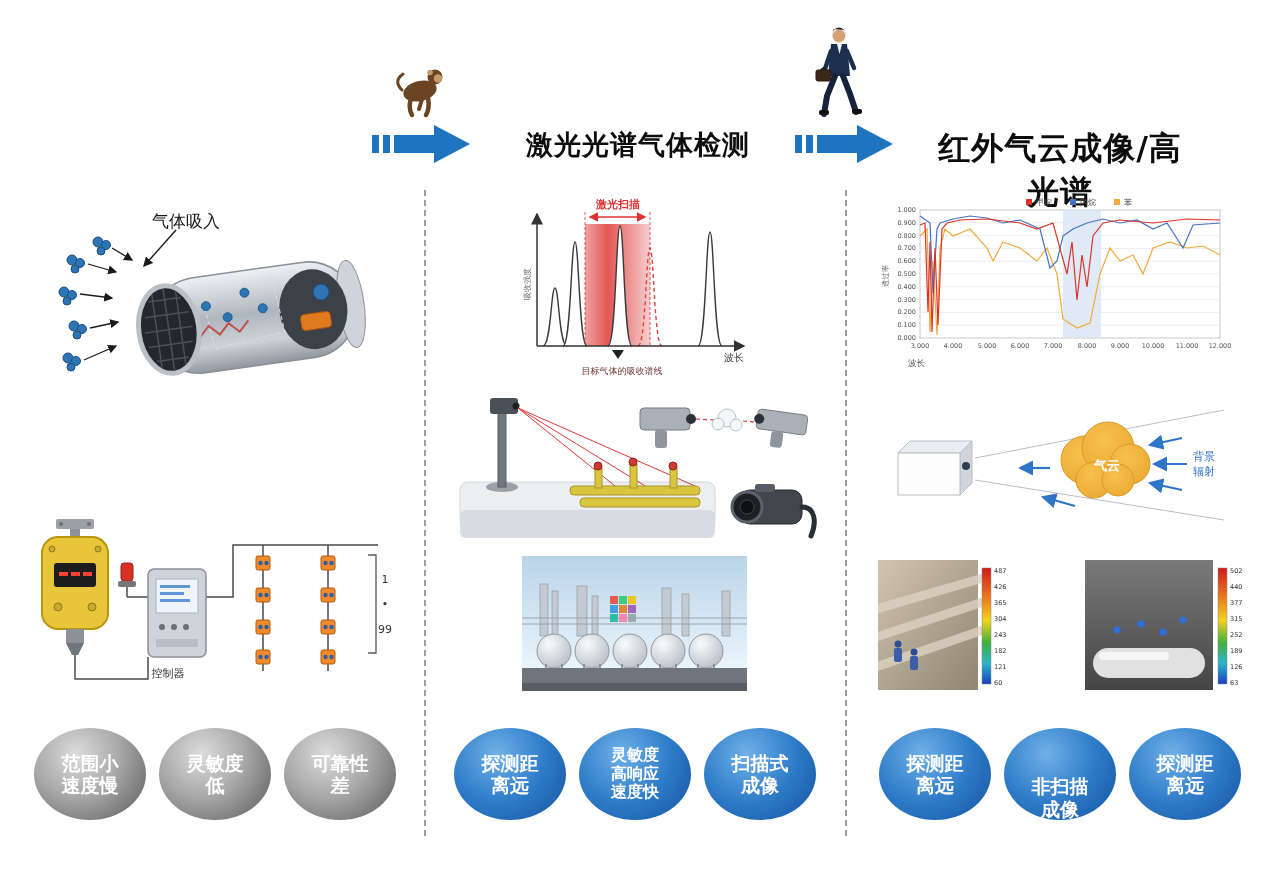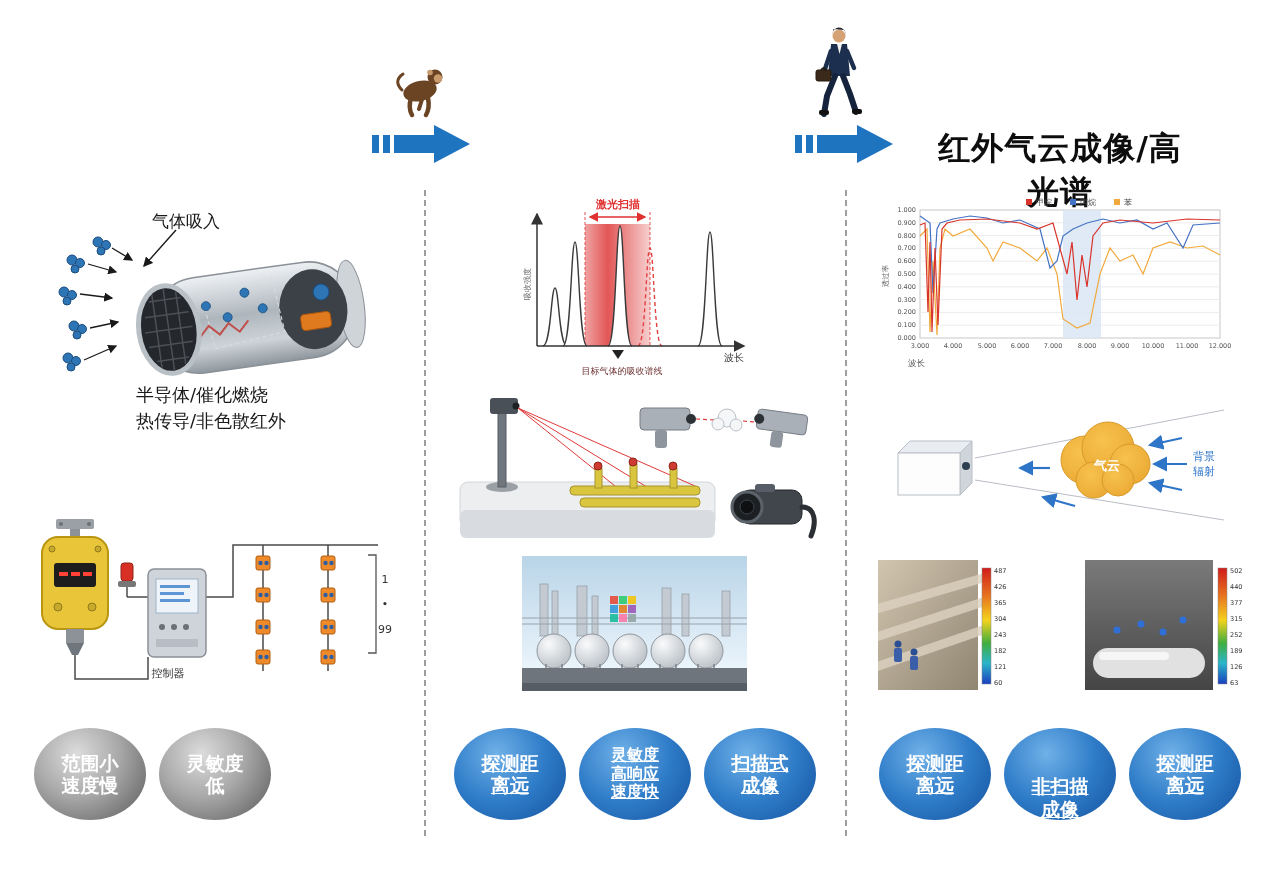--- a/index.html
+++ b/index.html
@@ -5,33 +5,34 @@
   html,body{margin:0;padding:0;background:#fff;}
   .page{position:relative;width:1268px;height:896px;background:#ffffff;overflow:hidden;
         font-family:"DejaVu Sans","Liberation Sans",sans-serif;color:#111;}
   .abs{position:absolute;}
   .title{position:absolute;top:127px;font-weight:800;color:#0d0d0d;text-align:center;letter-spacing:1px;}
   .sep{position:absolute;top:190px;height:646px;width:0;border-left:2px dashed #9e9e9e;}
   .label{position:absolute;color:#1a1a1a;font-family:Liberation Mono, monospace;}
   .bubble{position:absolute;width:112px;height:92px;border-radius:50%;display:flex;flex-direction:column;
           align-items:center;justify-content:center;color:#fff;font-weight:700;text-align:center;line-height:1.18;}
   .bubble.gray{background:radial-gradient(circle at 38% 28%,#dcdcdc 0%,#a8a8a8 45%,#575757 100%);}
-  .bubble.blue{background:radial-gradient(circle at 38% 28%,#6fb1e8 0%,#2f7cc8 50%,#14529e 100%);text-decoration:underline;}
+  .bubble.blue{background:radial-gradient(circle at 38% 28%,#6fb1e8 0%,#2f7cc8 50%,#14529e 100%);}
   .bubble span{display:block;}
   .bubble span:empty{display:none;}
   .b19{font-size:19px;}
   .b17{font-size:16px;}
   .tech{position:absolute;font-size:18px;line-height:1.45;color:#1a1a1a;}
   svg text{font-family:"DejaVu Sans","Liberation Sans",sans-serif;}
 </style>
 </head>
 <body>
 
 <div class="page">
 
+  <div class="title" style="left:522px;width:232px;font-size:27px;">激光光谱气体检测</div>
   <div class="title" style="left:922px;width:276px;font-size:32px;">红外气云成像/高光谱</div>
 
   <svg class="abs" style="left:372px;top:122px;" width="100" height="44" viewBox="0 0 100 44">
     <rect x="0" y="13" width="7" height="18" fill="#1f74c0"></rect>
     <rect x="11" y="13" width="7" height="18" fill="#1f74c0"></rect>
     <polygon points="22,13 62,13 62,3 98,22 62,41 62,31 22,31" fill="#1f74c0"></polygon>
   </svg>
 
   <svg class="abs" style="left:795px;top:122px;" width="100" height="44" viewBox="0 0 100 44">
     <rect x="0" y="13" width="7" height="18" fill="#1f74c0"></rect>
@@ -148,24 +149,20 @@
         <line x1="88" y1="90" x2="136" y2="90"></line>
           <line x1="90" y1="105" x2="134" y2="105"></line>
         <line x1="96" y1="120" x2="128" y2="120"></line>
         <line x1="100" y1="52" x2="100" y2="128"></line>
           <line x1="112" y1="48" x2="112" y2="132"></line>
         <line x1="124" y1="52" x2="124" y2="128"></line>
       </g>
     </g>
   </svg>
 
-  <div class="tech" style="left:136px;top:382px;">
-    <div>半导体/催化燃烧</div>
-    <div>热传导/非色散红外</div>
-  </div>
 
   <svg class="abs" style="left:28px;top:505px;" width="370" height="192" viewBox="0 0 370 192">
 
     <g stroke="#4a4a4a" stroke-width="1.5" fill="none">
       <polyline points="47,150 47,174 120,174 120,152"></polyline>
       <polyline points="178,92 205,92 205,40 350,40"></polyline>
       <line x1="235" y1="40" x2="235" y2="166"></line>
       <line x1="300" y1="40" x2="300" y2="166"></line>
     </g>
 
@@ -592,20 +589,25 @@
   <div class="bubble gray b19" style="left:34px;top:728px;">
     <span>范围小</span>
     <span>速度慢</span>
 
   </div>
   <div class="bubble gray b19" style="left:159px;top:728px;">
     <span>灵敏度</span>
     <span>低</span>
 
   </div>
+  <div class="bubble gray b19" style="left:284px;top:728px;">
+    <span>可靠性</span>
+    <span>差</span>
+
+  </div>
 
   <div class="bubble blue b19" style="left:454px;top:728px;">
     <span>探测距</span>
     <span>离远</span>
 
   </div>
   <div class="bubble blue b17" style="left:579px;top:728px;">
     <span>灵敏度</span>
     <span>高响应</span>
     <span>速度快</span>

